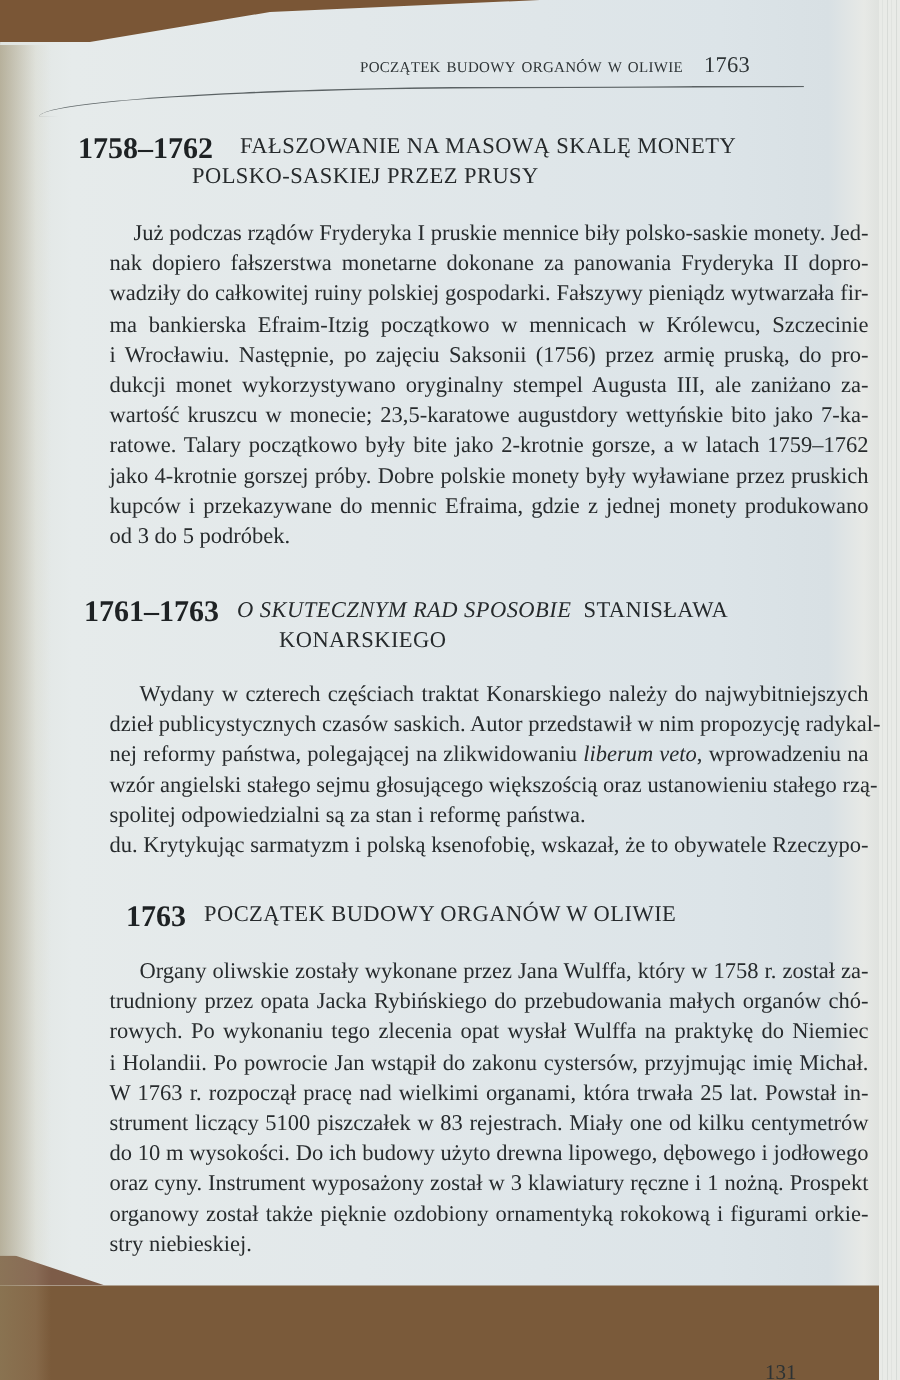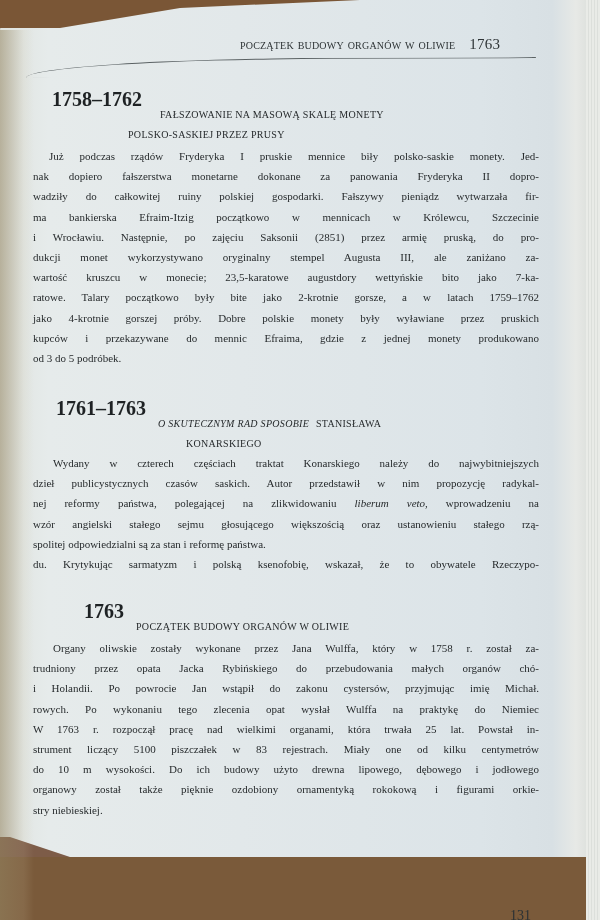--- a/index.html
+++ b/index.html
@@ -81,40 +81,40 @@
     }
     .year {
       font-family: Liberation Serif, serif;
       font-weight: bold;
       font-size: 20px;
       line-height: 30px;
       color: #1e2224;
       white-space: nowrap;
     }
     .title {
-      font-size: 10px;
+      font-size: 15px;
       line-height: 20px;
       letter-spacing: 0.3px;
       color: #262a2c;
       margin-left: 12px;
       padding-top: 4px;
       text-transform: uppercase;
-      margin-top: 17px;
     }
     .title .it { font-style: italic; }
     .title-line2 {
       display: block;
     }
     .para {
       position: absolute;
-      font-size: 11px;
+      font-size: 15px;
       line-height: 20.2px;
       text-align: justify;
       text-align-last: left;
       color: #272b2d;
+      margin-left: 40px;
     }
     .para .line {
       display: block;
       text-align: justify;
       text-align-last: justify;
       white-space: nowrap;
     }
     .para .line.last {
       text-align-last: left;
     }
@@ -147,21 +147,21 @@
       <span style="margin-left:6px;">FAŁSZOWANIE NA MASOWĄ SKALĘ MONETY</span>
       <span class="title-line2" style="margin-left:-26px;">POLSKO-SASKIEJ PRZEZ PRUSY</span>
     </div>
   </div>
 
   <div class="para" style="left:33px; top:146px; width:506px;">
     <span class="line" style="padding-left:16px;">Już podczas rządów Fryderyka I pruskie mennice biły polsko-saskie monety. Jed-</span>
     <span class="line">nak dopiero fałszerstwa monetarne dokonane za panowania Fryderyka II dopro-</span>
     <span class="line">wadziły do całkowitej ruiny polskiej gospodarki. Fałszywy pieniądz wytwarzała fir-</span>
     <span class="line">ma bankierska Efraim-Itzig początkowo w mennicach w Królewcu, Szczecinie</span>
-    <span class="line">i Wrocławiu. Następnie, po zajęciu Saksonii (2851) przez armię pruską, do pro-</span>
+    <span class="line">i Wrocławiu. Następnie, po zajęciu Saksonii (1756) przez armię pruską, do pro-</span>
     <span class="line">dukcji monet wykorzystywano oryginalny stempel Augusta III, ale zaniżano za-</span>
     <span class="line">wartość kruszcu w monecie; 23,5-karatowe augustdory wettyńskie bito jako 7-ka-</span>
     <span class="line">ratowe. Talary początkowo były bite jako 2-krotnie gorsze, a w latach 1759–1762</span>
     <span class="line">jako 4-krotnie gorszej próby. Dobre polskie monety były wyławiane przez pruskich</span>
     <span class="line">kupców i przekazywane do mennic Efraima, gdzie z jednej monety produkowano</span>
     <span class="line last">od 3 do 5 podróbek.</span>
   </div>
 
   <div class="section-head" style="left:56px; top:393px;">
     <div class="year">1761–1763</div>
@@ -184,23 +184,24 @@
   <div class="section-head" style="left:84px; top:596px;">
     <div class="year">1763</div>
     <div class="title">
       <span>POCZĄTEK BUDOWY ORGANÓW W OLIWIE</span>
     </div>
   </div>
 
   <div class="para" style="left:33px; top:638px; width:506px;">
     <span class="line" style="padding-left:20px;">Organy oliwskie zostały wykonane przez Jana Wulffa, który w 1758 r. został za-</span>
     <span class="line">trudniony przez opata Jacka Rybińskiego do przebudowania małych organów chó-</span>
+    <span class="line">rowych. Po wykonaniu tego zlecenia opat wysłał Wulffa na praktykę do Niemiec</span>
     <span class="line">i Holandii. Po powrocie Jan wstąpił do zakonu cystersów, przyjmując imię Michał.</span>
-    <span class="line">rowych. Po wykonaniu tego zlecenia opat wysłał Wulffa na praktykę do Niemiec</span>
     <span class="line">W 1763 r. rozpoczął pracę nad wielkimi organami, która trwała 25 lat. Powstał in-</span>
     <span class="line">strument liczący 5100 piszczałek w 83 rejestrach. Miały one od kilku centymetrów</span>
     <span class="line">do 10 m wysokości. Do ich budowy użyto drewna lipowego, dębowego i jodłowego</span>
+    <span class="line">oraz cyny. Instrument wyposażony został w 3 klawiatury ręczne i 1 nożną. Prospekt</span>
     <span class="line">organowy został także pięknie ozdobiony ornamentyką rokokową i figurami orkie-</span>
     <span class="line last">stry niebieskiej.</span>
   </div>
 
   <div class="page-number">131</div>
 </div>
 
 </body></html>

